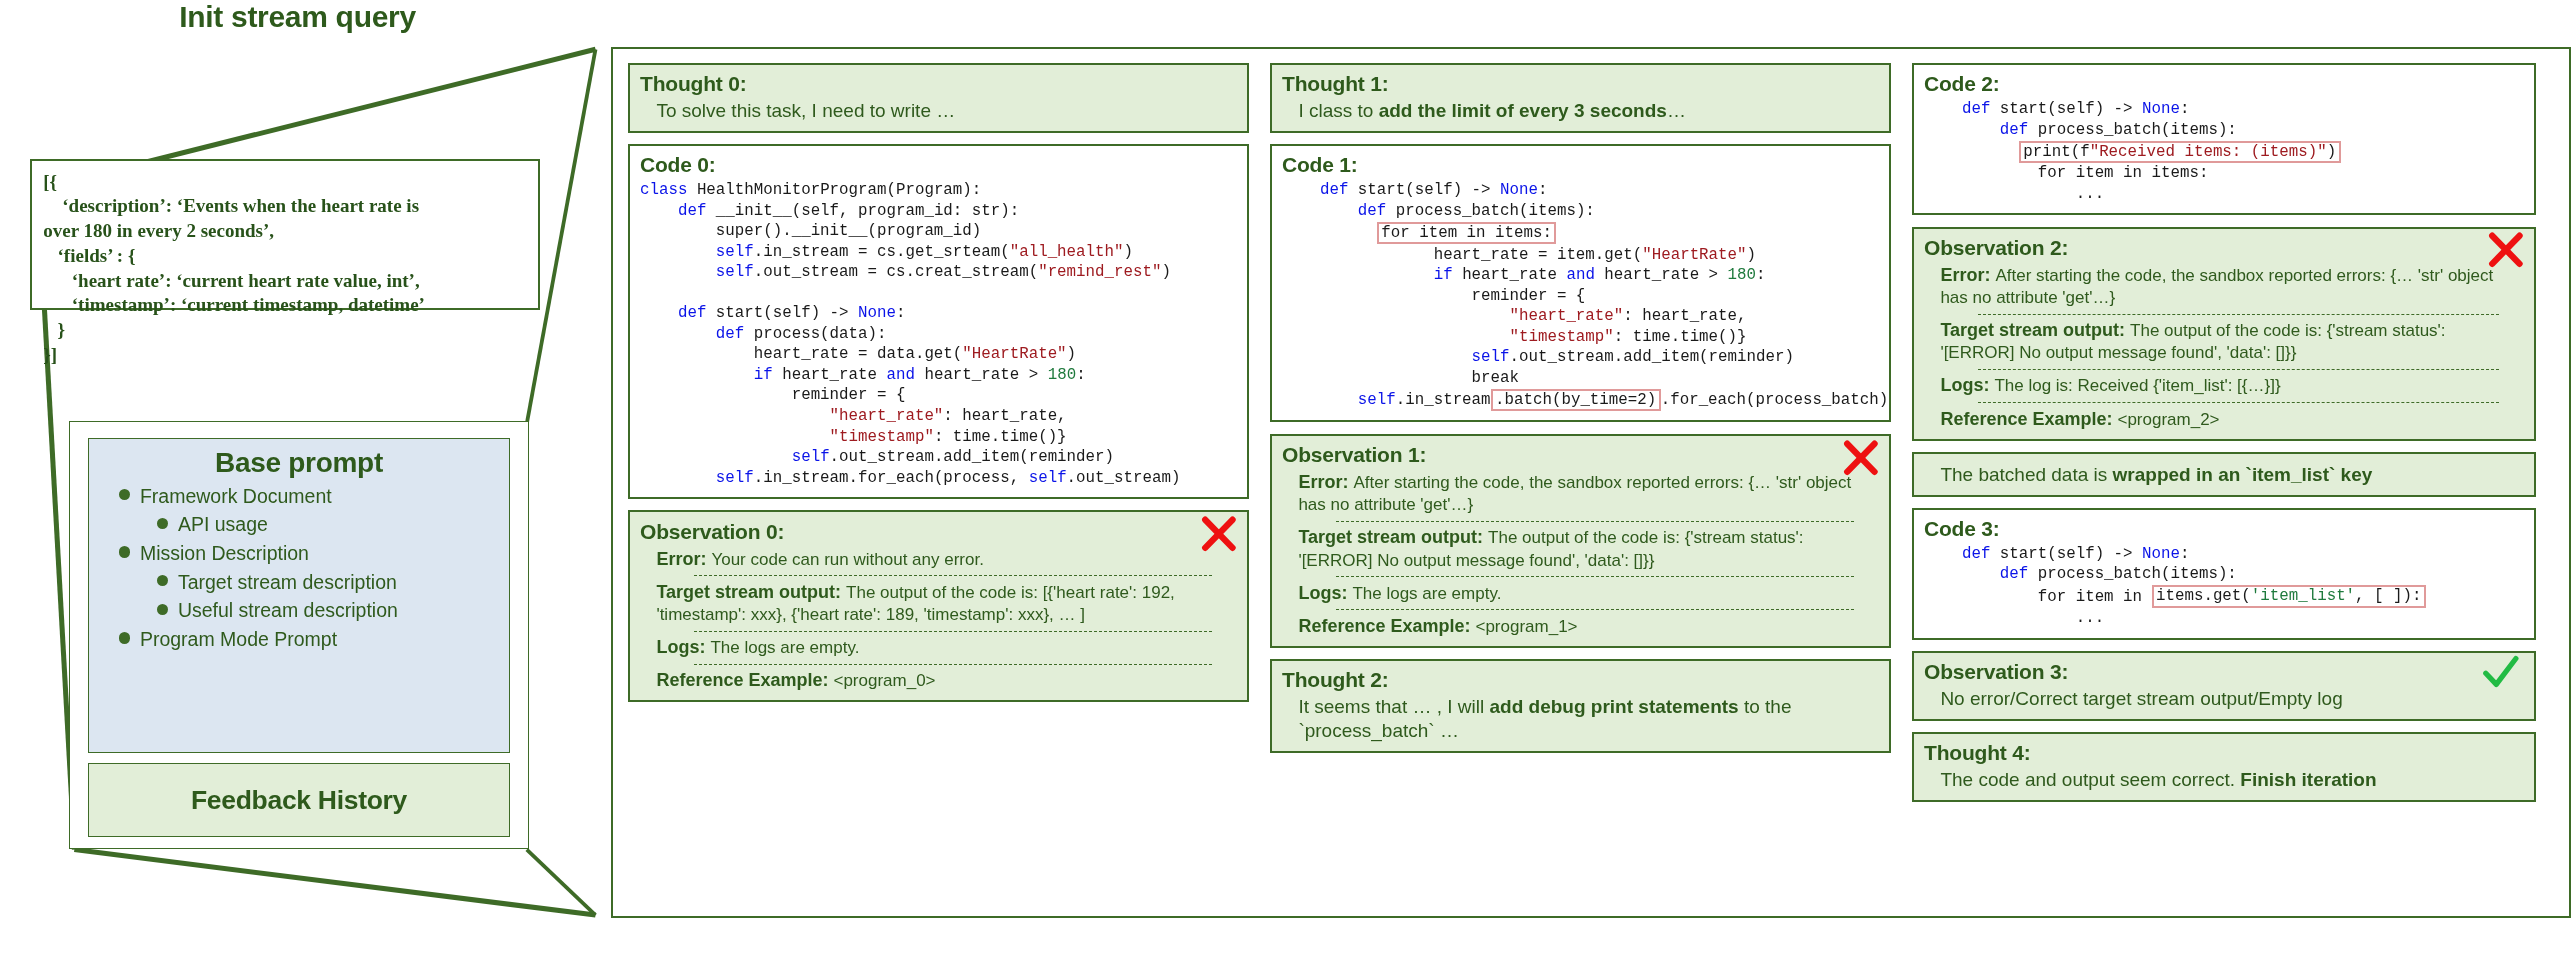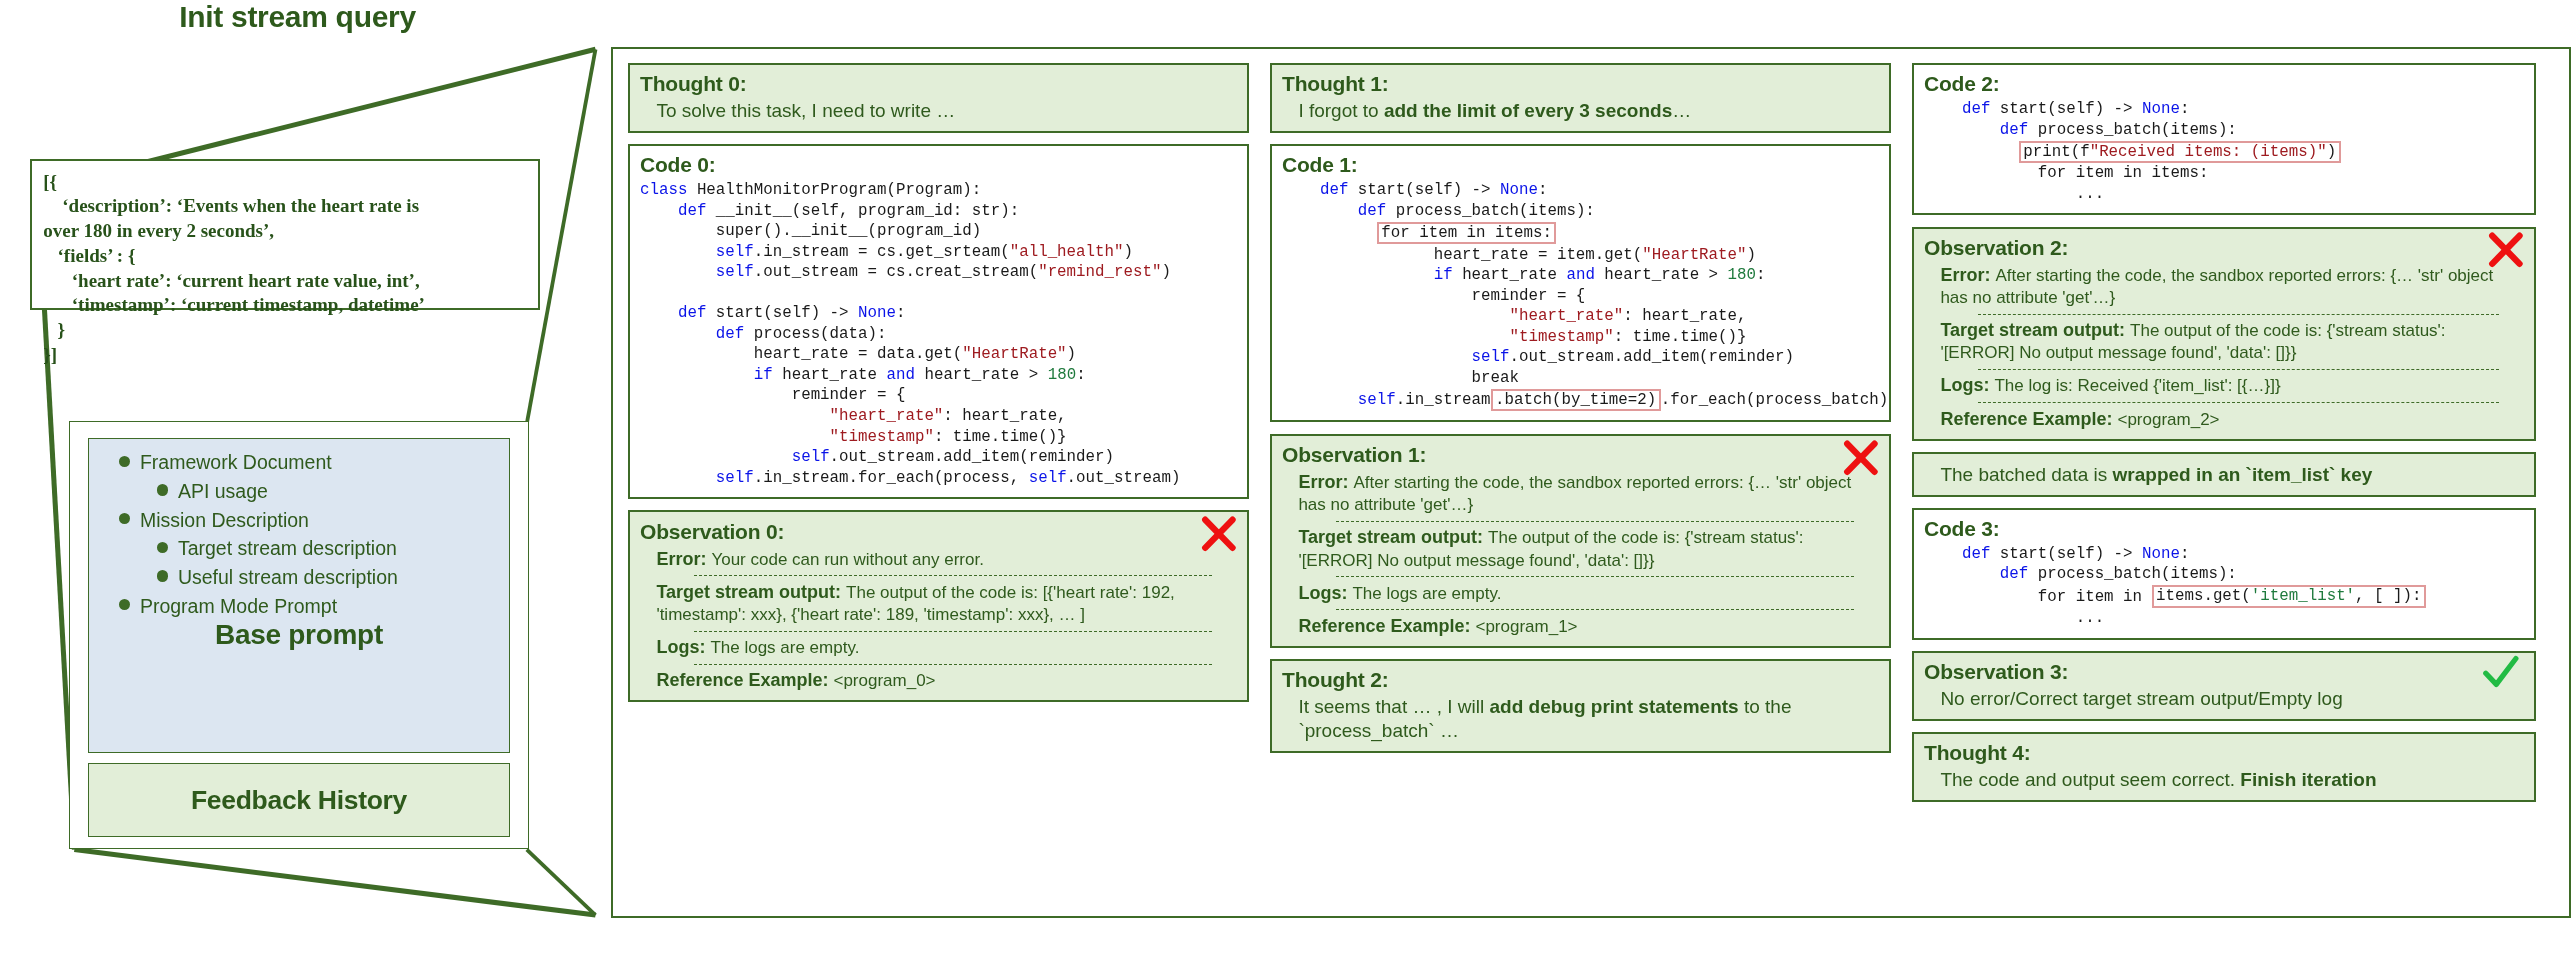--- a/index.html
+++ b/index.html
@@ -81,20 +81,21 @@
 over 180 in every 2 seconds’,
    ‘fields’ : {
       ‘heart rate’: ‘current heart rate value, int’,
       ‘timestamp’: ‘current timestamp, datetime’
    }
 }]</div>
   </div>
 
   <div id="base-outer">
     <div id="base-box">
+      <div id="base-title">Base prompt</div>
       <div id="base-list">
           <div class="bp-li bp-l1">
             <span class="dot"></span>
             <span>Framework Document</span>
           </div>
           <div class="bp-li bp-l2">
             <span class="dot"></span>
             <span>API usage</span>
           </div>
           <div class="bp-li bp-l1">
@@ -107,21 +108,20 @@
           </div>
           <div class="bp-li bp-l2">
             <span class="dot"></span>
             <span>Useful stream description</span>
           </div>
           <div class="bp-li bp-l1">
             <span class="dot"></span>
             <span>Program Mode Prompt</span>
           </div>
         </div>
-      <div id="base-title">Base prompt</div>
     </div>
     <div id="feedback-box">
       <div id="feedback-title">Feedback History</div>
     </div>
   </div>
 
 </div>
 
 <div id="trace-panel">
   <div class="col" id="col0">
@@ -144,21 +144,21 @@
         <div class="kv"><b>Target stream output: </b><span>The output of the code is: [{'heart rate': 192, 'timestamp':  xxx}, {'heart rate': 189, 'timestamp': xxx}, … ]</span></div>
         <div class="dashrule"></div>
         <div class="kv"><b>Logs: </b><span>The logs are empty.</span></div>
         <div class="dashrule"></div>
         <div class="kv"><b>Reference Example: </b><span>&lt;program_0&gt;</span></div>
       </div>
     </div>
   <div class="col" id="col1">
       <div class="gbox">
         <div class="hd">Thought 1:</div>
-        <div class="bodyline"><span>I forgot to </span><b>add the limit of every 3 seconds</b><span>…</span></div>
+        <div class="bodyline"><span>I class to </span><b>add the limit of every 3 seconds</b><span>…</span></div>
       </div>
       <div class="wbox">
         <div class="hd">Code 1:</div>
         <div class="code"><div><span class="kw">    def </span><span>start(self) -&gt; </span><span class="kw">None</span><span>:</span></div><div><span class="kw">        def </span><span>process_batch(items):</span></div><div><span>          </span><span class="hl">for item in items:</span></div><div><span>                heart_rate = item.get(</span><span class="str">"HeartRate"</span><span>)</span></div><div><span>                </span><span class="kw">if </span><span>heart_rate </span><span class="kw">and </span><span>heart_rate &gt; </span><span class="num">180</span><span>:</span></div><div><span>                    reminder = {</span></div><div><span>                        </span><span class="str">"heart_rate"</span><span>: heart_rate,</span></div><div><span>                        </span><span class="str">"timestamp"</span><span>: time.time()}</span></div><div><span>                    </span><span class="kw">self</span><span>.out_stream.add_item(reminder)</span></div><div><span>                    break</span></div><div><span>        </span><span class="kw">self</span><span>.in_stream</span><span class="hl">.batch(by_time=2)</span><span>.for_each(process_batch)</span></div></div>
       </div>
       <div class="gbox">
         <div class="hd">Observation 1:</div>
         <svg class="xmark" viewBox="0 0 100 100">
           <path d="M14 10 L88 86" stroke="#ee1111" stroke-width="17" stroke-linecap="round"></path>
           <path d="M88 10 L14 86" stroke="#ee1111" stroke-width="17" stroke-linecap="round"></path>

